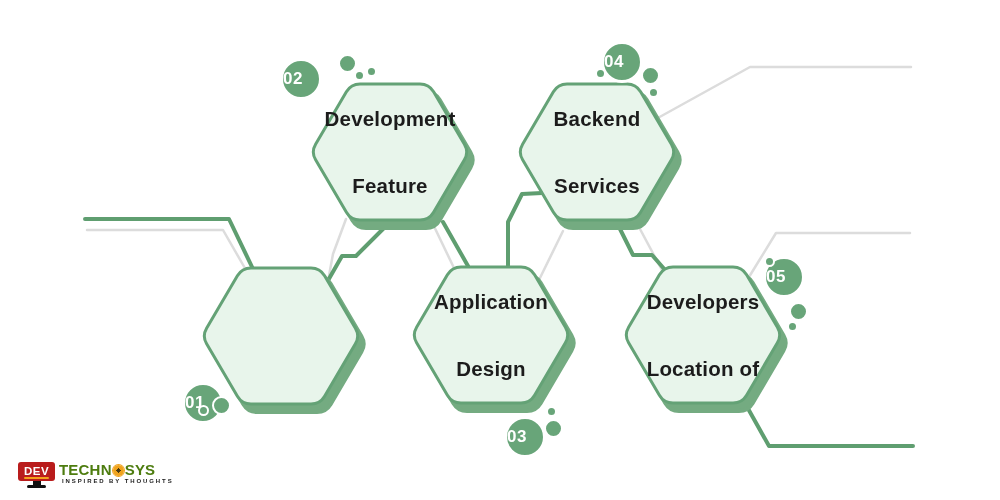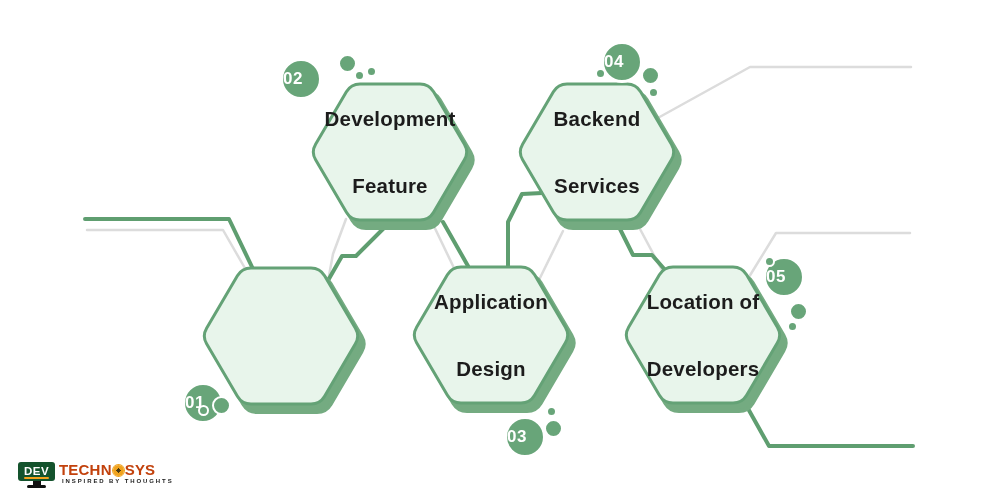--- a/index.html
+++ b/index.html
@@ -32,29 +32,29 @@
     color:#ffffff;font-weight:700;font-size:17px;line-height:36px;
     letter-spacing:.5px;
   }
   
   .dot{position:absolute;border-radius:50%;background:#68a579;border:2px solid #ffffff}
   .dot.m{width:15px;height:15px}
   .dot.s{width:7px;height:7px}
   
   .logo{position:absolute;left:18px;top:460px;width:160px;height:36px}
   .monitor{
-    position:absolute;left:0;top:2px;width:37px;height:19px;background:#14532d;
+    position:absolute;left:0;top:2px;width:37px;height:19px;background:#b91c1c;
     border-radius:3px;display:flex;align-items:center;justify-content:center;
   }
   .monitor-text{color:#ffffff;font-weight:700;font-size:11.5px;letter-spacing:.5px;margin-top:-2px}
   .monitor-line{position:absolute;left:6px;bottom:2.5px;width:25px;height:2px;background:#f5a21b;border-radius:1px}
   .stand-neck{position:absolute;left:14.5px;top:21px;width:8px;height:4px;background:#111111}
   .stand-base{position:absolute;left:9px;top:25px;width:19px;height:3px;background:#111111;border-radius:2px}
   .brand{position:absolute;left:41px;top:1px;display:flex;align-items:center;
-    font-weight:700;font-size:15px;letter-spacing:.2px;color:#c2410c;white-space:nowrap}
+    font-weight:700;font-size:15px;letter-spacing:.2px;color:#4d7c0f;white-space:nowrap}
   .gear{
     width:11px;height:11px;border-radius:50%;margin:1px 1px 0 1px;
     background:radial-gradient(circle at 50% 50%, #4a3a10 0 2.2px, #f0a31e 2.2px);
     box-shadow:0 0 0 1px #f0a31e;
   }
   .tagline{position:absolute;left:44px;top:18px;font-size:6px;font-weight:700;
     letter-spacing:1.9px;color:#1a1a1a;white-space:nowrap}
 </style>
 </head>
 <body>
@@ -118,22 +118,22 @@
       <span>Design</span>
     </div>
   </div>
 
   <div class="hex" style="left:624px;top:267px">
     <svg width="172" height="152" viewBox="-2 -2 172 152">
       <path class="hex-shadow" transform="translate(6,8)" d="M49 0 L109 0 Q118 0 122.6 7.8 L153.4 60.2 Q158 68 153.4 75.8 L122.6 128.2 Q118 136 109 136 L49 136 Q40 136 35.4 128.2 L4.6 75.8 Q0 68 4.6 60.2 L35.4 7.8 Q40 0 49 0 Z"></path>
       <path class="hex-main" d="M49 0 L109 0 Q118 0 122.6 7.8 L153.4 60.2 Q158 68 153.4 75.8 L122.6 128.2 Q118 136 109 136 L49 136 Q40 136 35.4 128.2 L4.6 75.8 Q0 68 4.6 60.2 L35.4 7.8 Q40 0 49 0 Z"></path>
     </svg>
     <div class="hex-label">
+      <span>Developers</span>
       <span>Location of</span>
-      <span>Developers</span>
     </div>
   </div>
 
   <div class="badge" style="left:182px;top:382px">01</div>
   <div class="badge" style="left:280px;top:58px">02</div>
   <div class="badge" style="left:504px;top:416px">03</div>
   <div class="badge" style="left:601px;top:41px">04</div>
   <div class="badge" style="left:763px;top:256px">05</div>
 
   <span class="dot s" style="left:198px;top:405px"></span>

